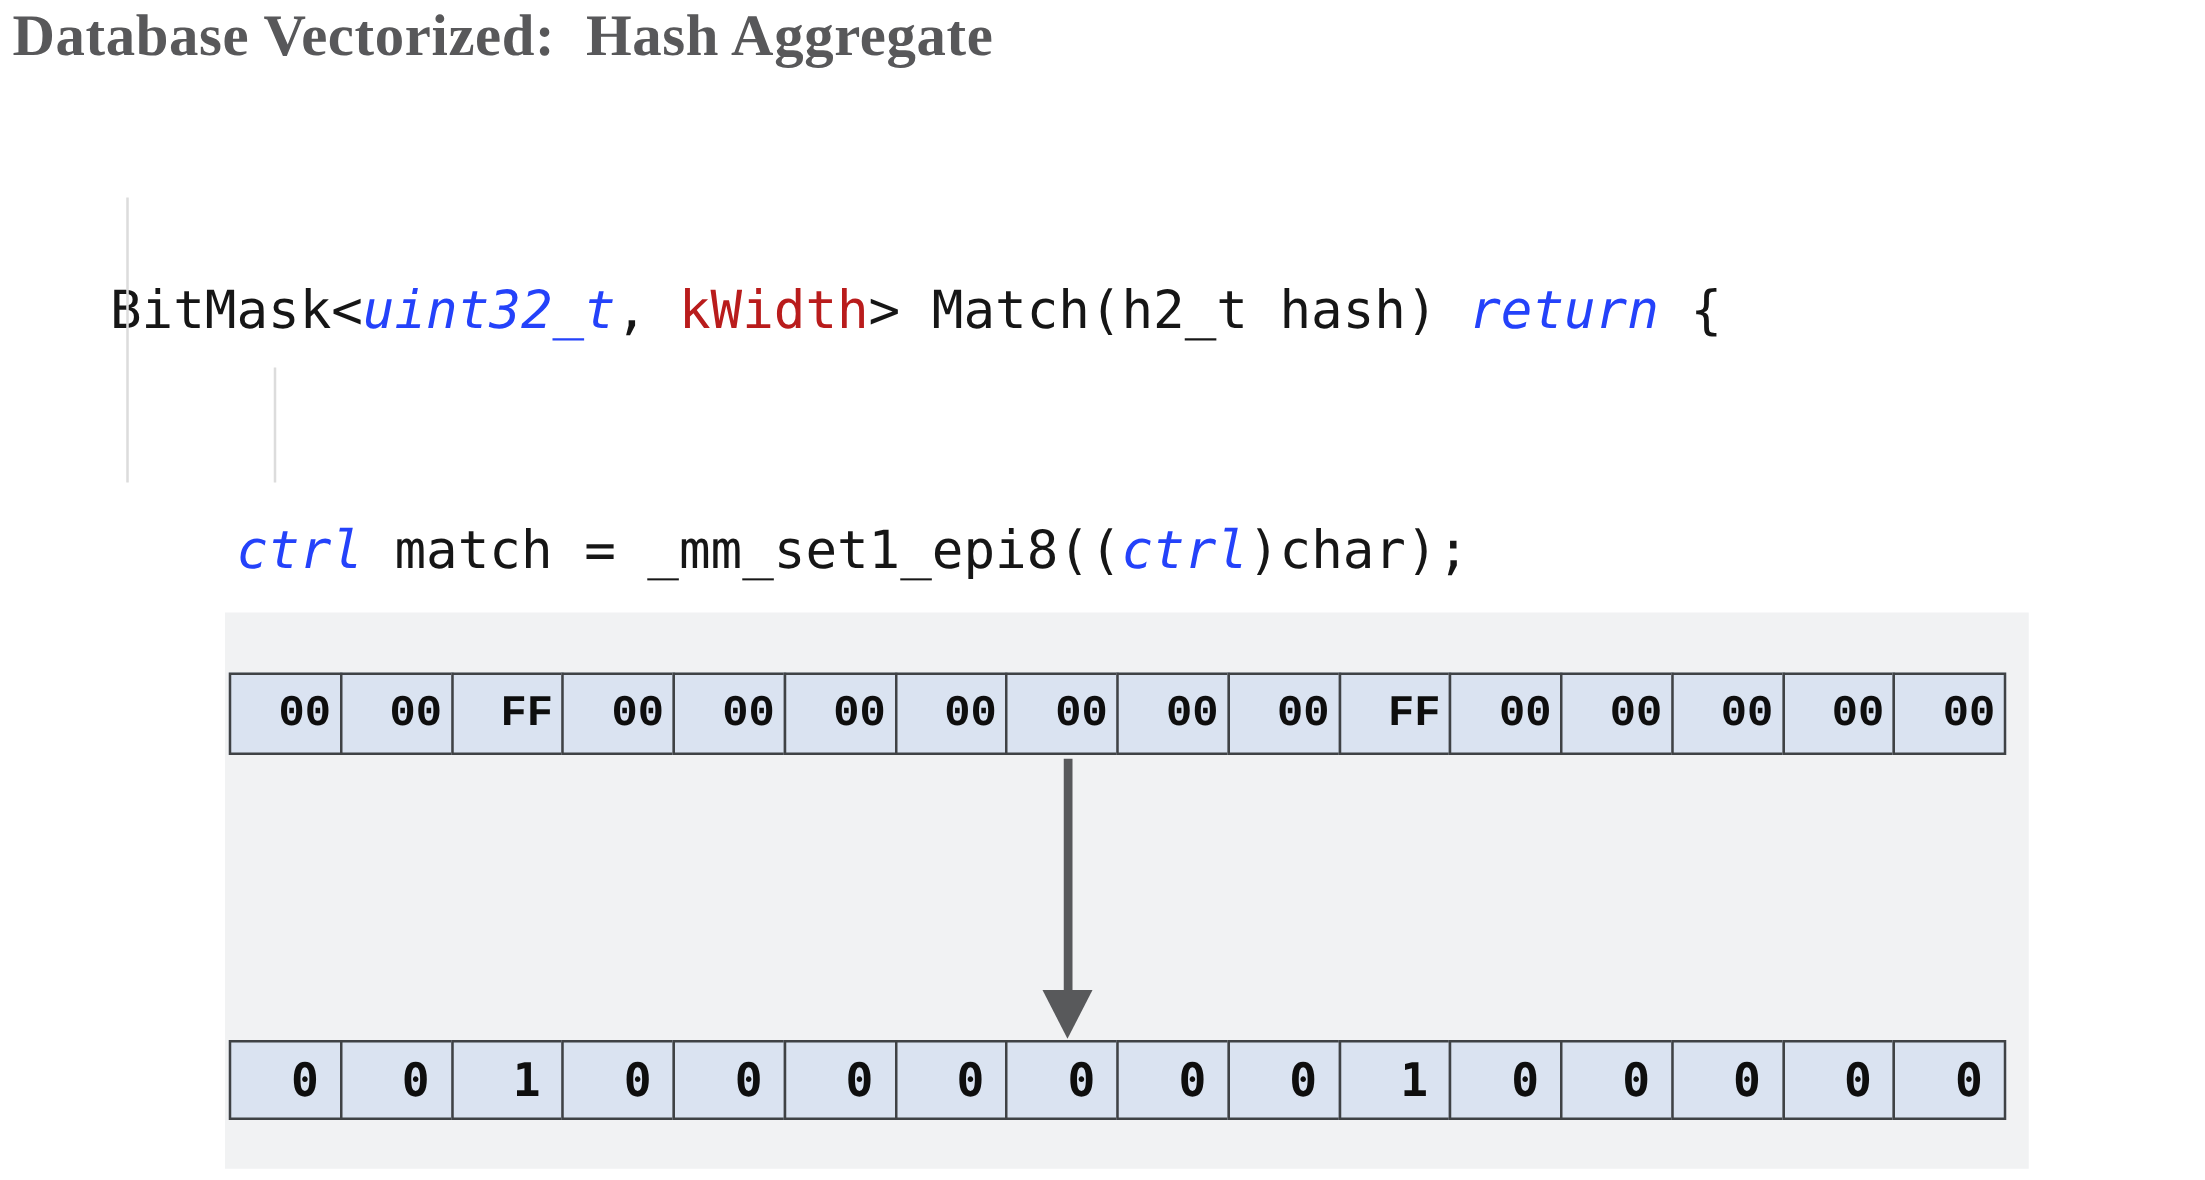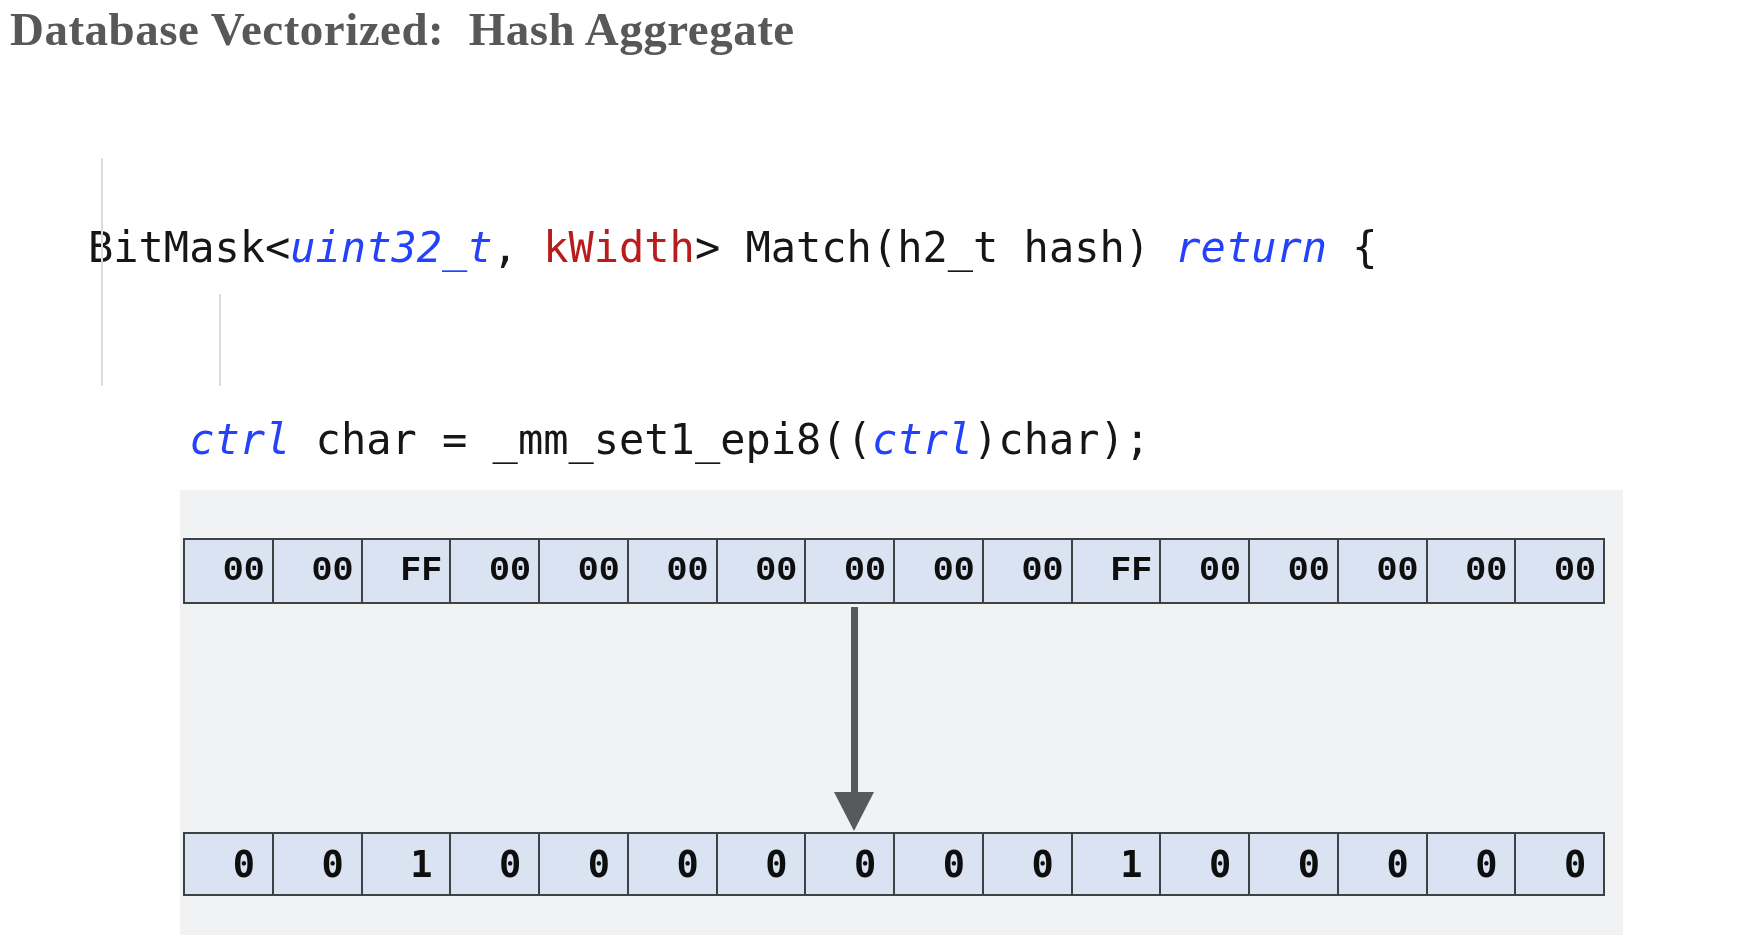--- a/index.html
+++ b/index.html
@@ -67,21 +67,21 @@
 </style>
 </head>
 <body>
 
 <div id="stage">
 
   <div id="slide-title">Database Vectorized:  Hash Aggregate</div>
 
   <div id="code">
     <div class="code-line"><span>BitMask&lt;</span><span class="kw">uint32_t</span><span>, </span><span class="tp">kWidth</span><span>&gt; Match(h2_t hash) </span><span class="kw">return</span><span> {</span></div>
-    <div class="code-line"><span>    </span><span class="kw">ctrl</span><span> char = _mm_set1_epi8((</span><span class="kw">ctrl</span><span>)char);</span></div>
+    <div class="code-line"><span>    </span><span class="kw">ctrl</span><span> match = _mm_set1_epi8((</span><span class="kw">ctrl</span><span>)char);</span></div>
     <div class="code-line"><span>    </span><span class="kw">return</span><span> BitMask&lt;</span><span class="kw">uint32_t</span><span>, </span><span class="tp">kWidth</span><span>&gt;(</span></div>
     <div class="code-line"><span>        _mm_movemask_epi8(_mm_</span><span class="squiggle">cmpeq</span><span>_epi8(match, ctrl)));</span></div>
     
   </div>
 
   <div class="indent-guide" id="guide-1"></div>
   <div class="indent-guide" id="guide-2"></div>
 
   <div id="panel"></div>
 

